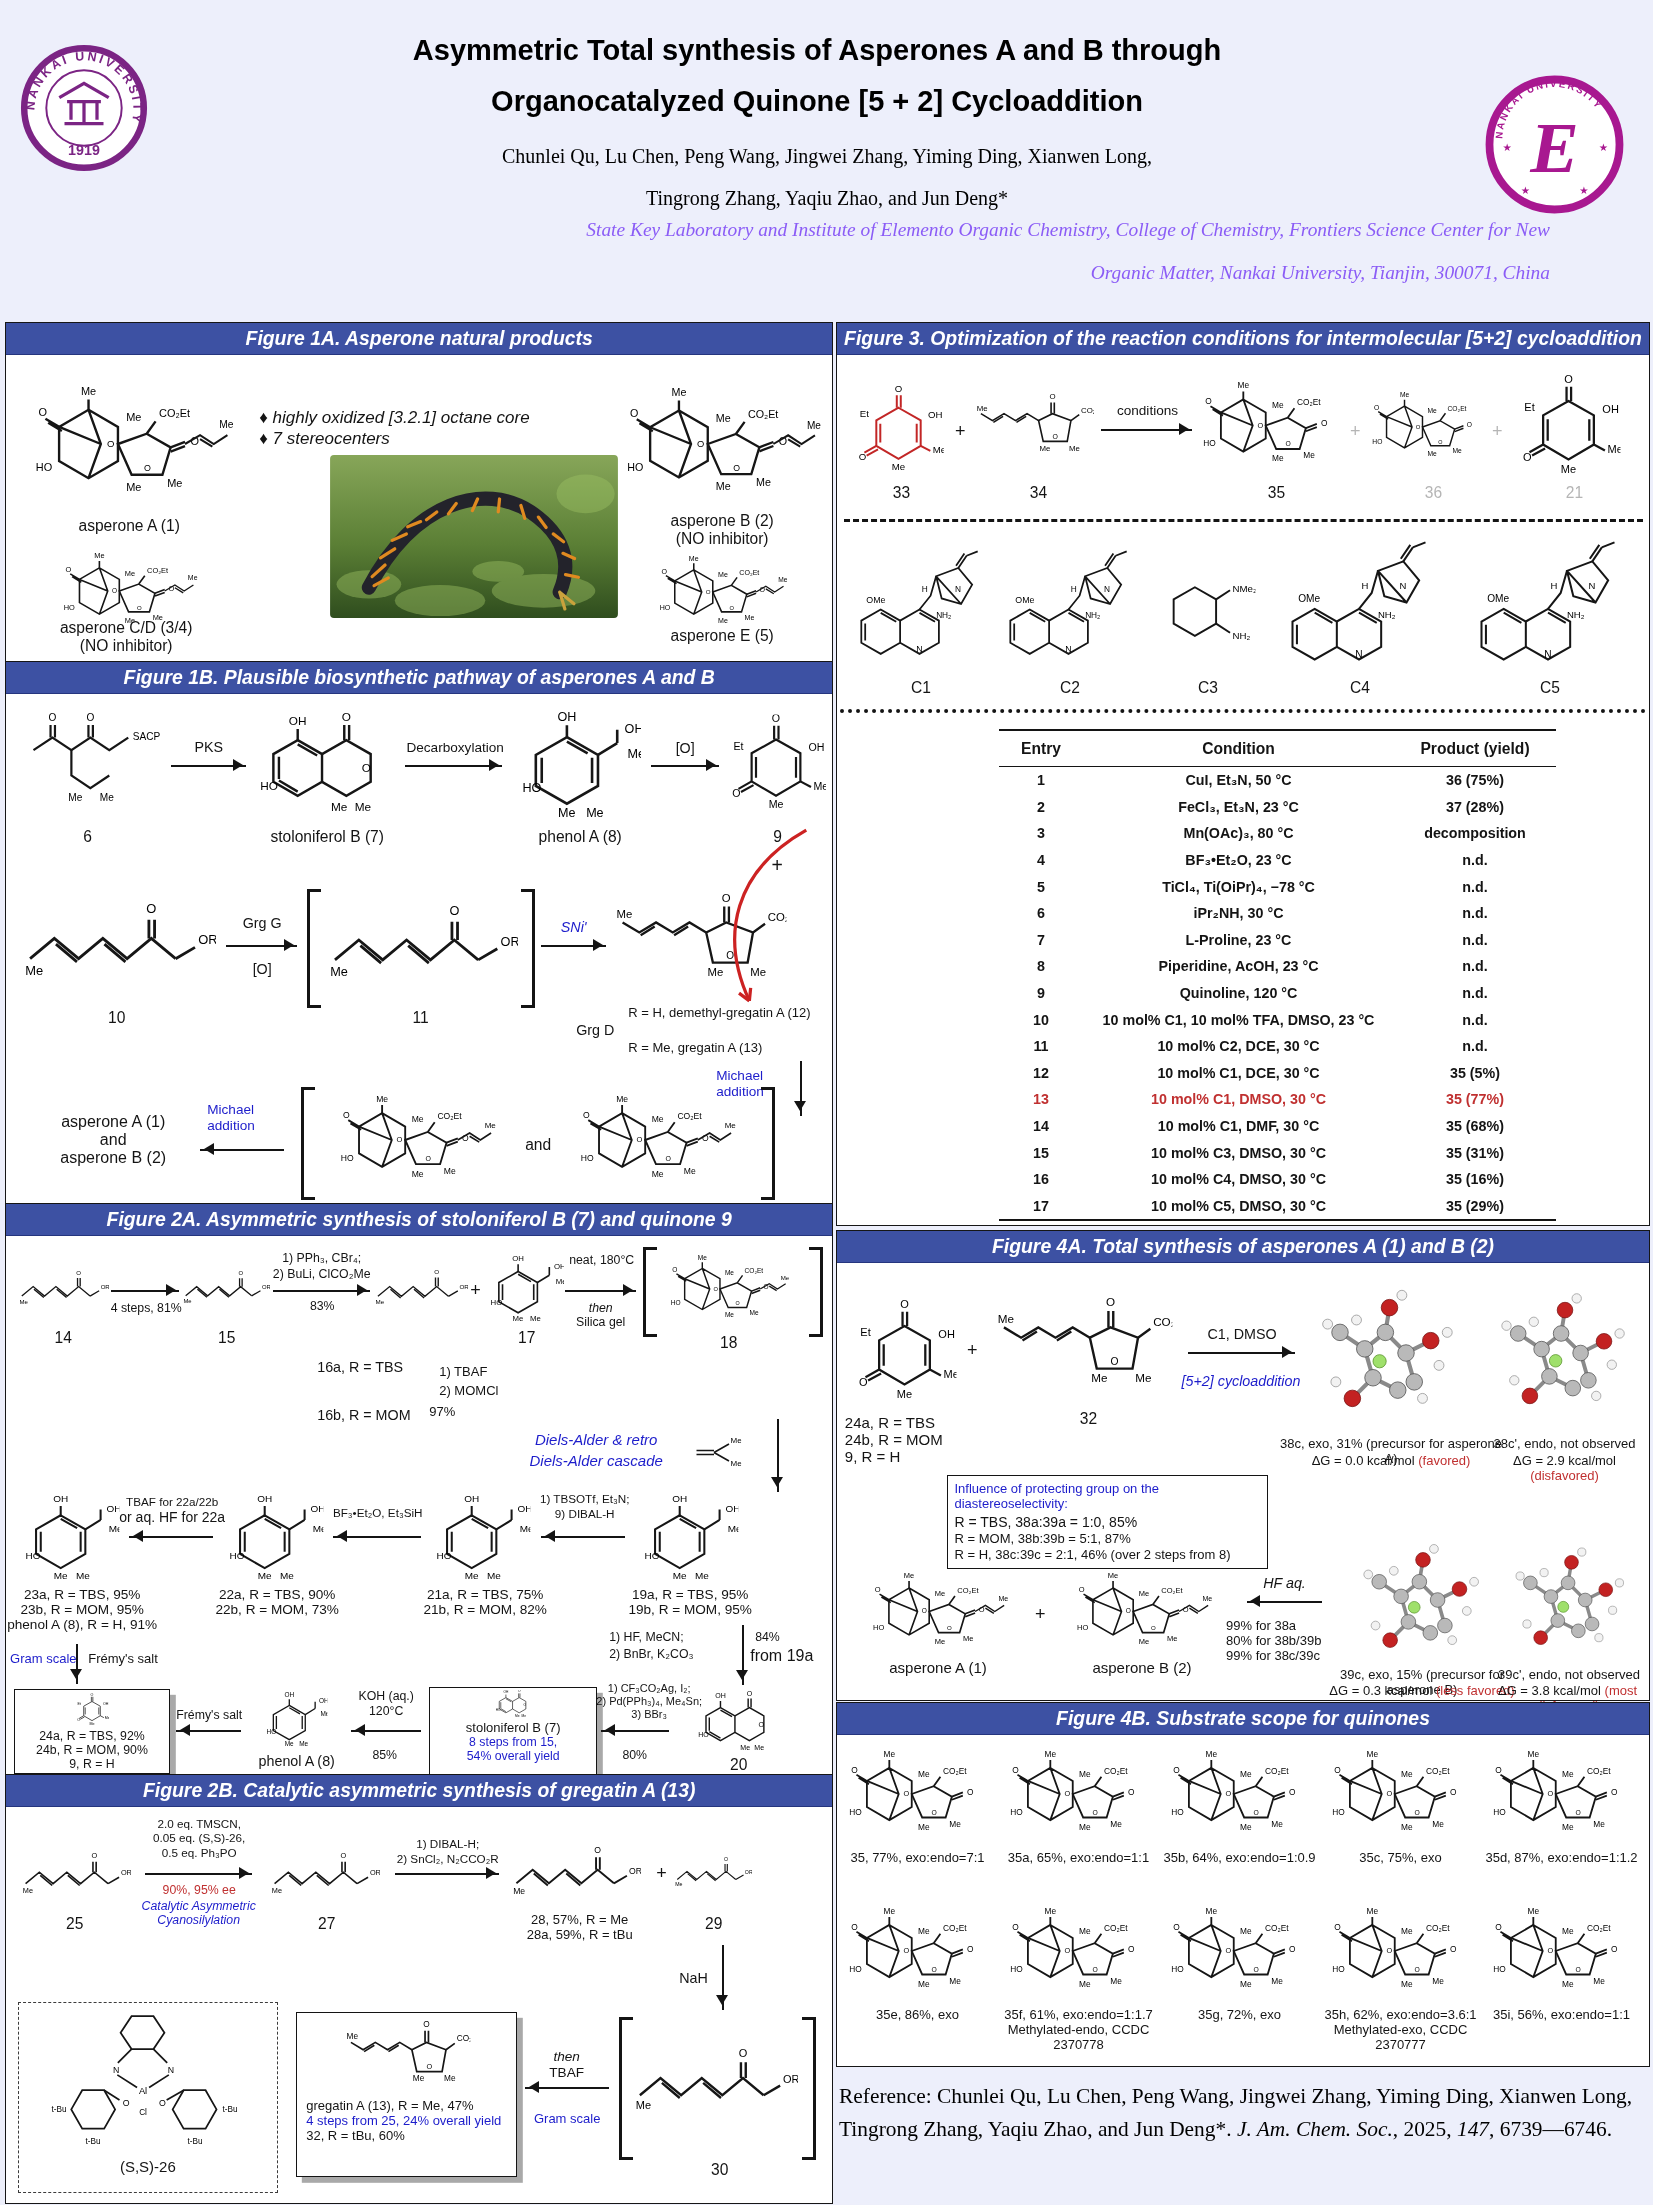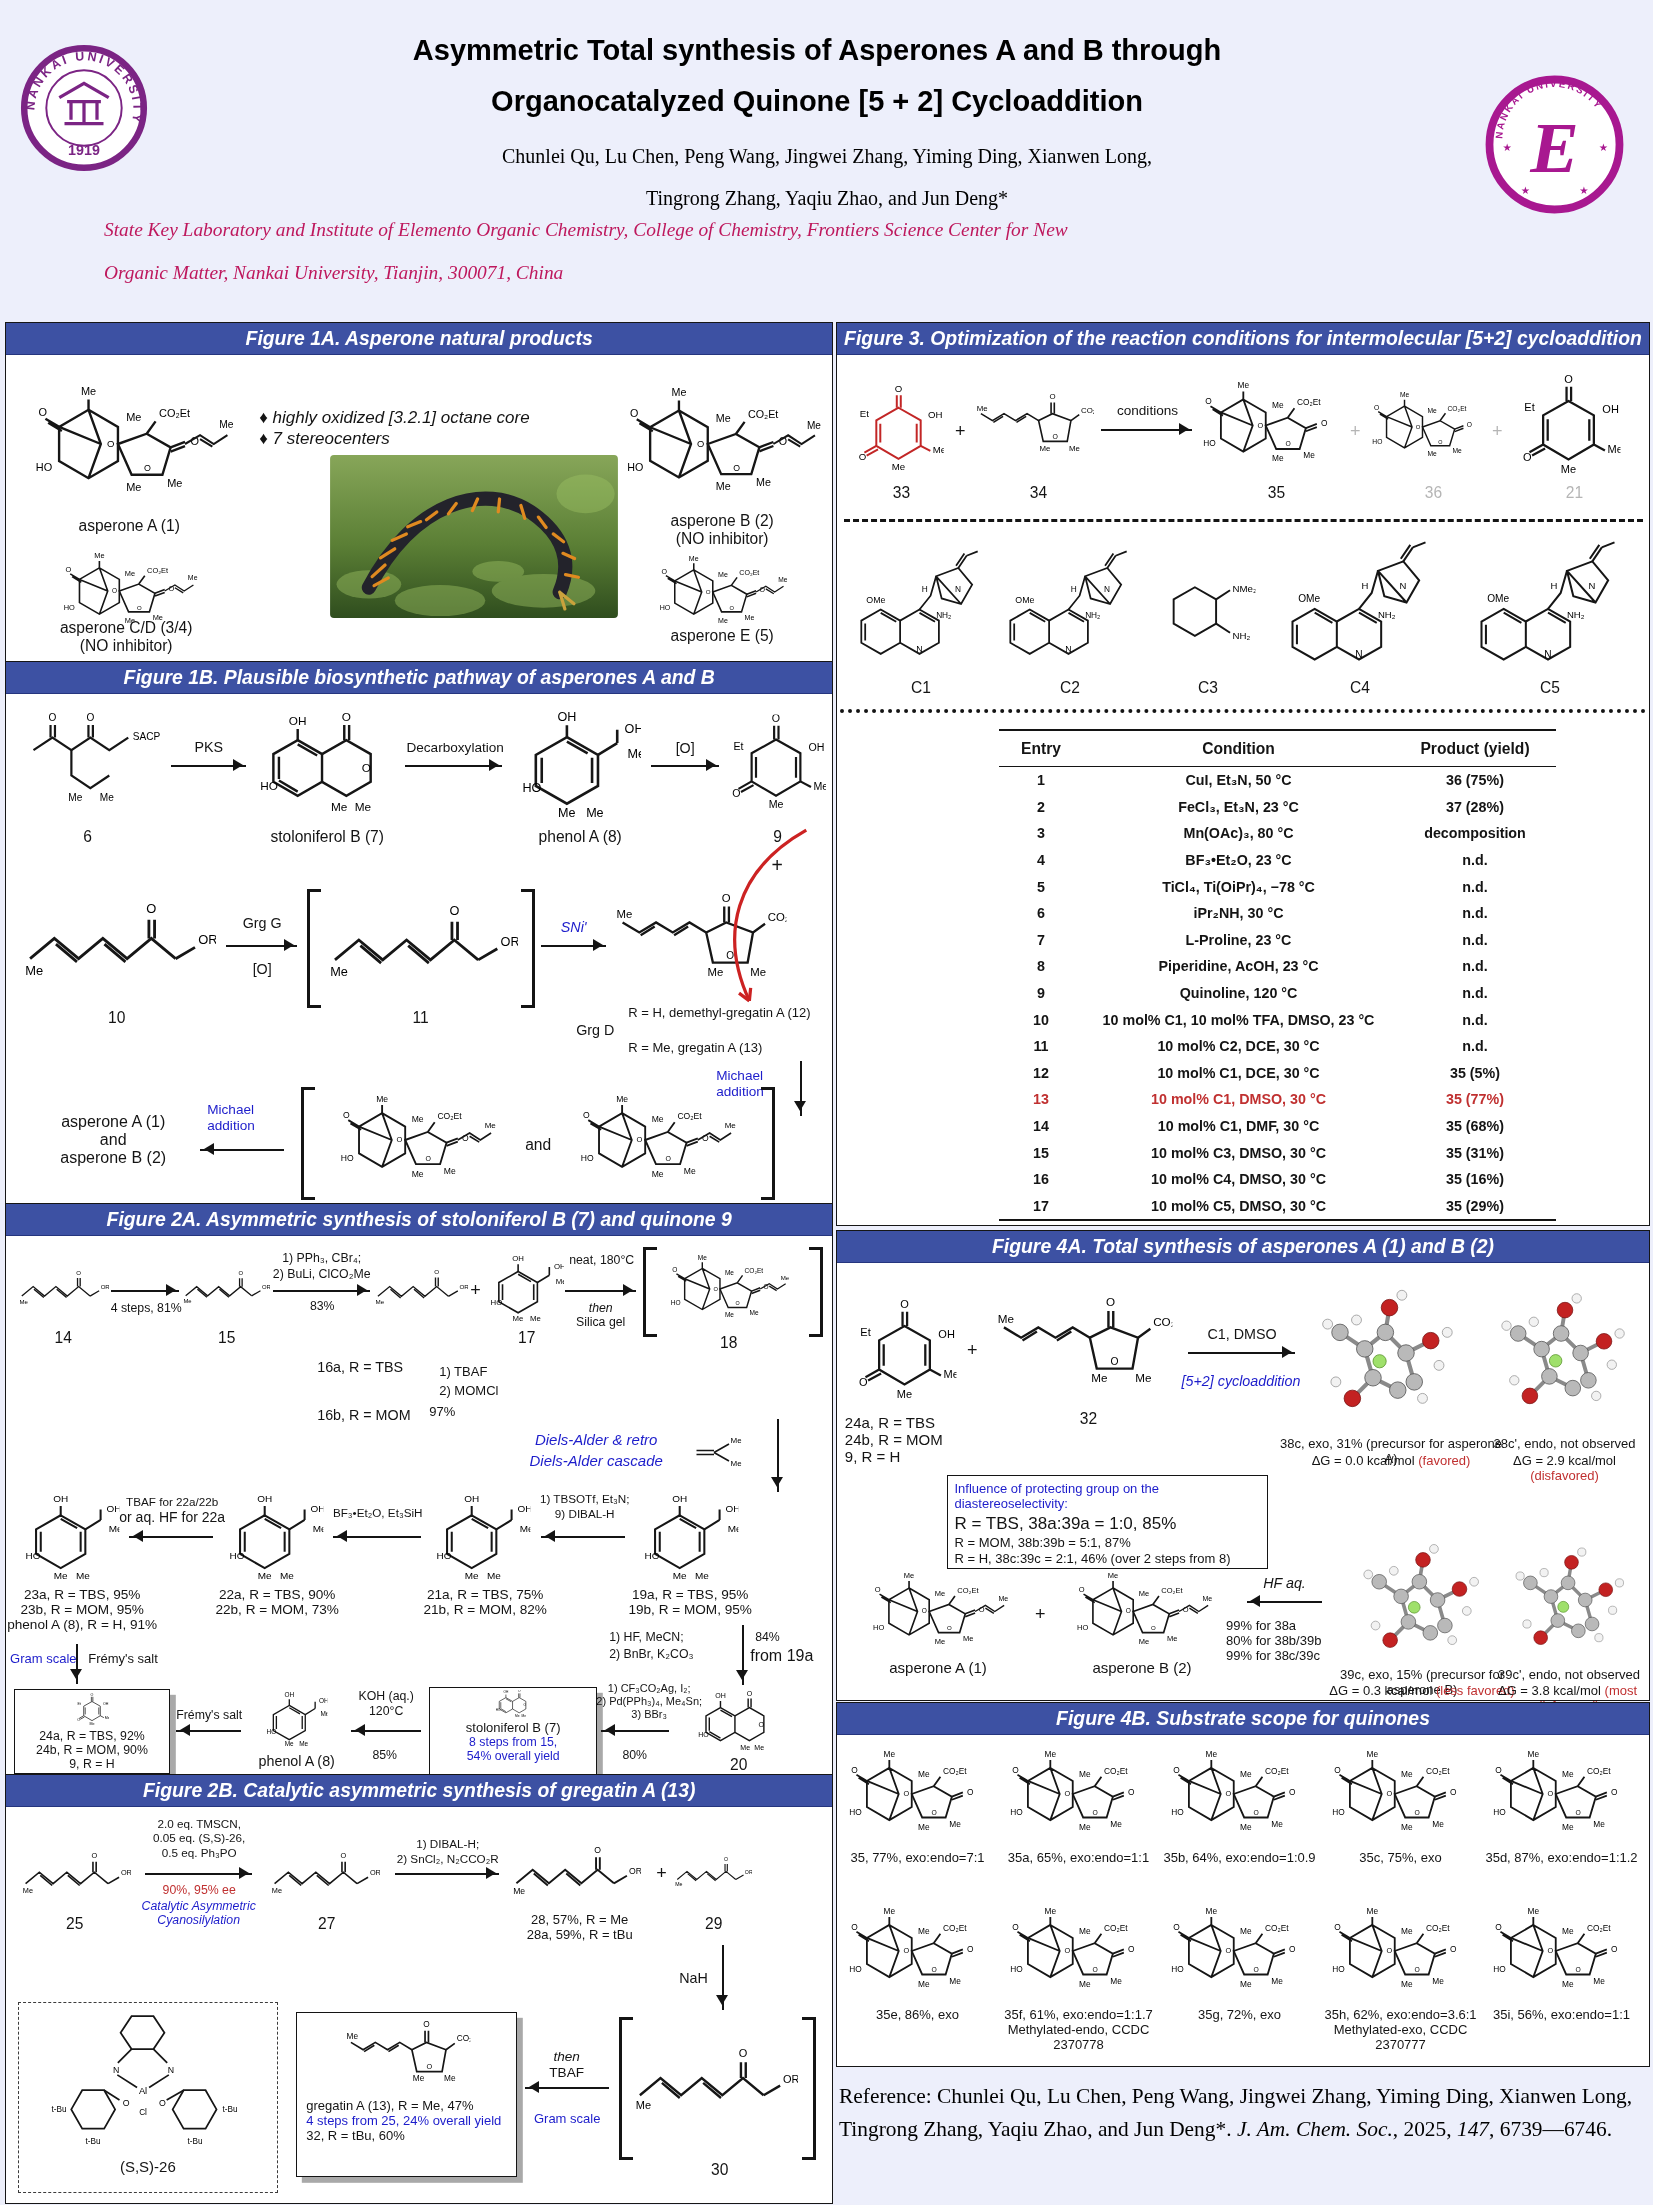--- a/index.html
+++ b/index.html
@@ -38,22 +38,22 @@
   .trow.red{color:#c03030;}
   .scwrap{position:absolute;left:0;right:0;top:0;bottom:0;display:flex;flex-wrap:wrap;align-content:flex-start;padding-top:6.5px;}
   .sc-cell{width:161px;height:157px;display:flex;flex-direction:column;align-items:center;}
   .sc-cell svg{flex:0 0 auto;}
   .sc-c1{font-size:13px;margin-top:5.2px;text-align:center;}
   .sc-c2{font-size:13px;text-align:center;}
   .title{position:absolute;left:162px;right:182px;top:25px;text-align:center;
     font:700 29px/1.75 "Liberation Sans","DejaVu Sans",sans-serif;color:#000;}
   .authors{position:absolute;left:194px;right:194px;top:135px;text-align:center;
     font:20px/2.1 "Liberation Serif","DejaVu Serif",serif;color:#000;}
-  .affil{position:absolute;left:104px;right:104px;top:209px;text-align:left;
-    font:italic 19.4px/2.2 "Liberation Serif","DejaVu Serif",serif;color:#be185d;}
+  .affil{position:absolute;left:104px;right:104px;top:209px;text-align:right;
+    font:italic 19.4px/2.2 "Liberation Serif","DejaVu Serif",serif;color:#8b5cf6;}
   .ref{position:absolute;left:839px;top:2080px;width:810px;
     font:21.4px/1.55 "Liberation Serif","DejaVu Serif",serif;color:#000000;}
 </style>
 </head>
 <body>
 
 <svg width="0" height="0" style="position:absolute" aria-hidden="true">
   <defs>
     <symbol id="skel-quinone" viewBox="0 0 160 160">
       <path d="M80 40 L119 62 V107 L80 130 L41 107 V62 Z M48 68 V101 M112 68 V101" fill="none" stroke="currentColor" stroke-width="3.5"></path>
@@ -750,21 +750,21 @@
       <div class="txt" style="left:439px;top:172px;width:230px;font-size:13px;text-align:center">38c, exo, 31% (precursor for asperone A)</div>
       <div class="txt" style="left:439px;top:189px;width:230px;font-size:13px;text-align:center"><span>ΔG  = 0.0 kcal/mol </span><span class="red">(favored)</span></div>
       <svg class="mol" style="left:650px;top:13px;width:156px;height:152px" viewBox="0 0 200 170">
           <use href="#skel-3d"></use>
         </svg>
       <div class="txt" style="left:645px;top:172px;width:165px;font-size:13px;text-align:center">38c', endo, not observed</div>
       <div class="txt" style="left:645px;top:189px;width:165px;font-size:13px;text-align:center"><span>ΔG  = 2.9 kcal/mol </span><span class="red">(disfavored)</span></div>
 
       <div class="infbox" style="left:110px;top:211px;width:319px;height:92px">
         <div class="blue b" style="font-size:13px;padding:5.2px 6.5px 0">Influence of protecting group on the diastereoselectivity:</div>
-        <div style="font-size:17px;padding:2.6px 6.5px 0">R = TBS, 38a:39a = 1:0, 85%</div>
+        <div style="font-size:14px;padding:2.6px 6.5px 0">R = TBS, 38a:39a = 1:0, 85%</div>
         <div style="font-size:13px;padding:1.3px 6.5px 0">R = MOM, 38b:39b = 5:1, 87%</div>
         <div style="font-size:13px;padding:1.3px 6.5px 0">R = H, 38c:39c = 2:1, 46% (over 2 steps from 8)</div>
       </div>
 
       <svg class="mol" style="left:9.7px;top:303px;width:185px;height:89px" viewBox="0 0 300 190">
           <use href="#skel-cagechain"></use>
         </svg>
       <div class="cap" style="left:36px;top:395px;width:130px;font-size:15px">asperone A (1)</div>
       <div class="txt b" style="left:198px;top:340px;font-size:18px">+</div>
       <svg class="mol" style="left:214px;top:303px;width:185px;height:89px" viewBox="0 0 300 190">

